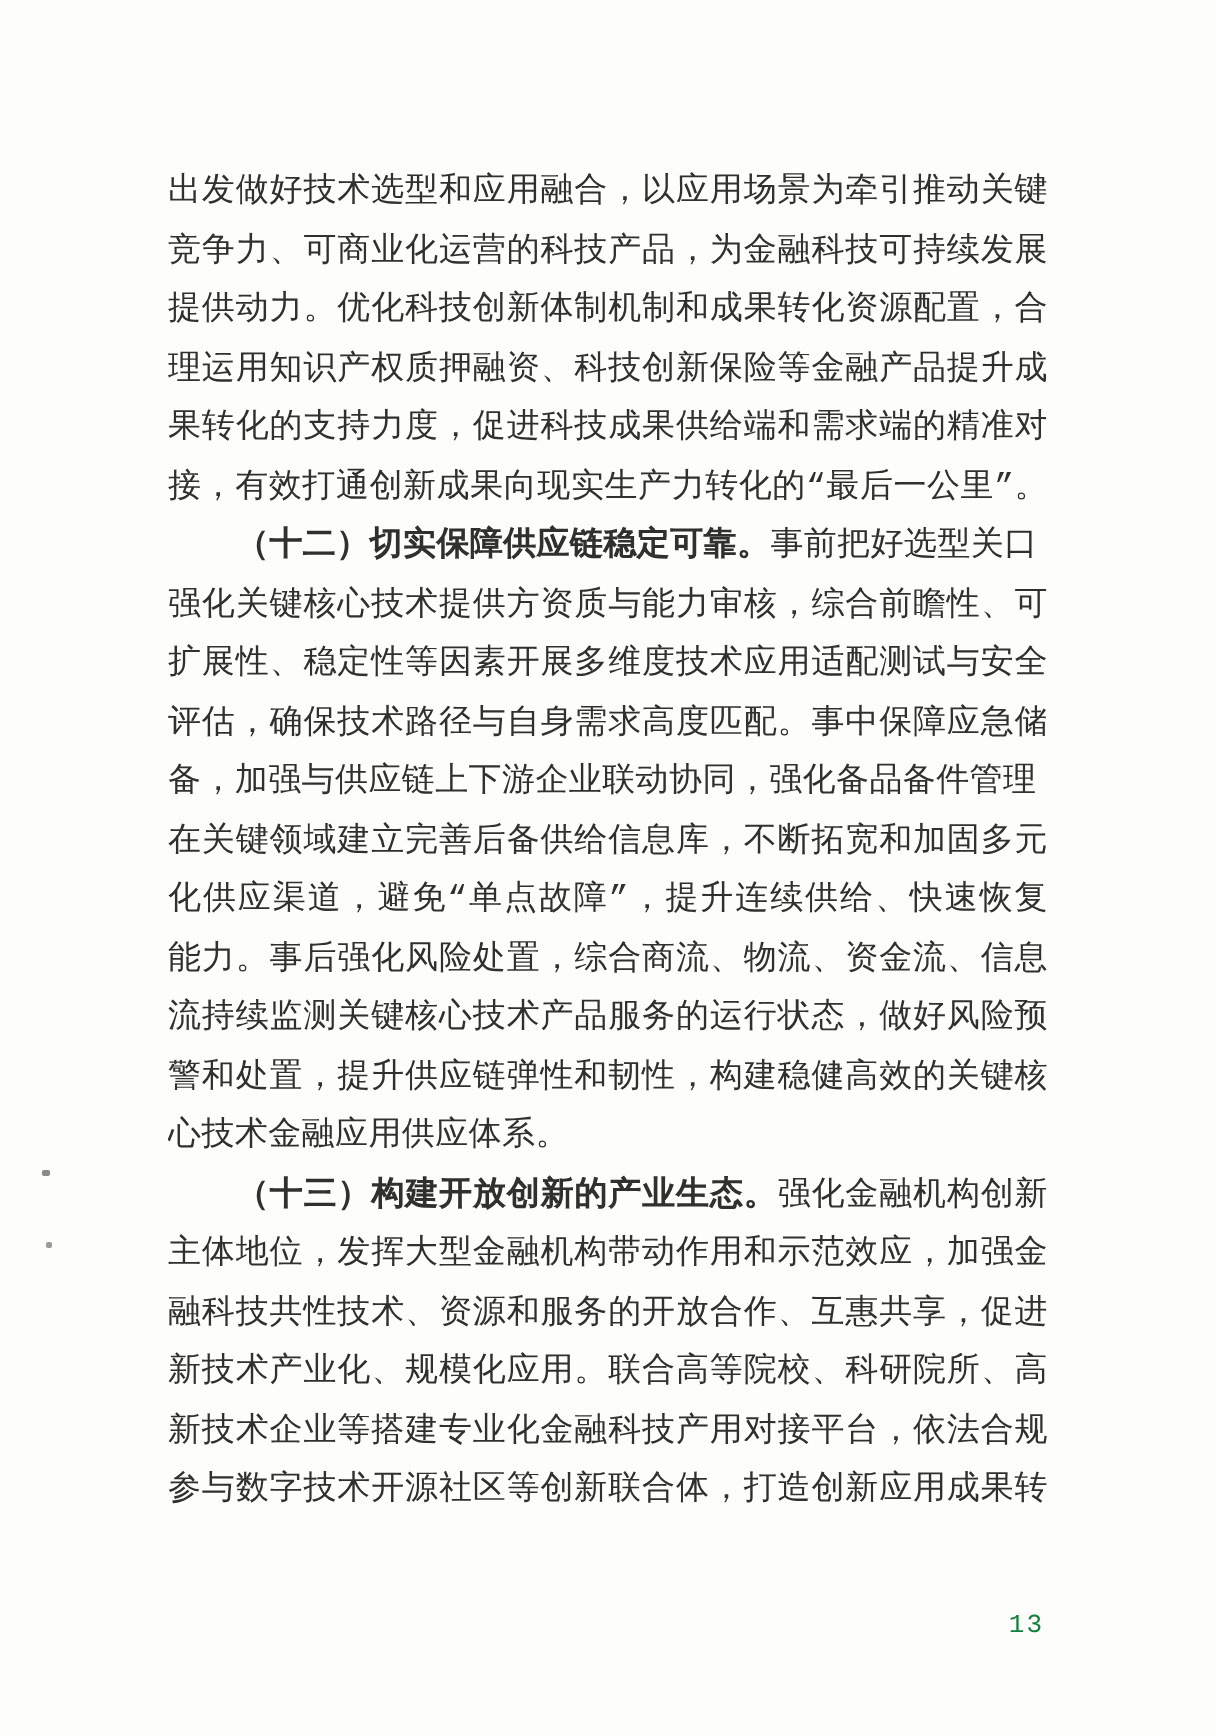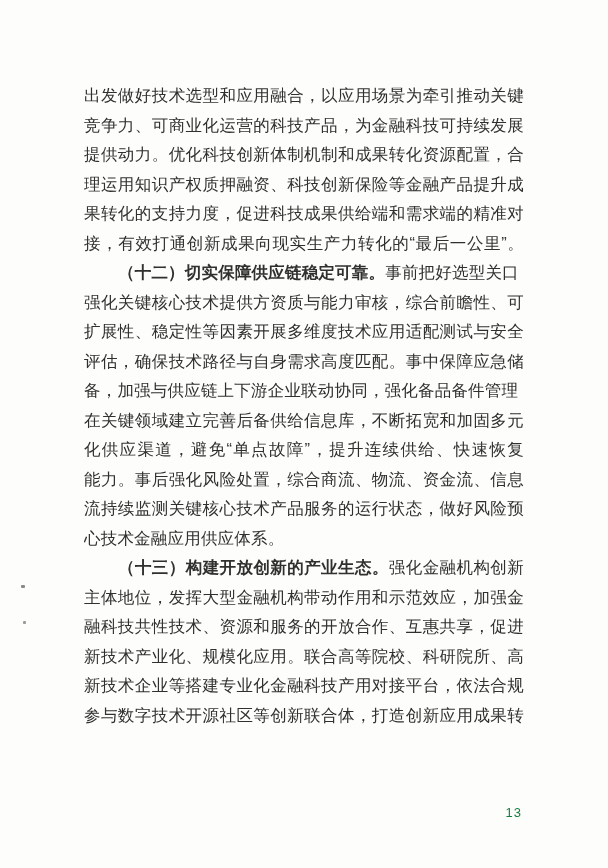--- a/index.html
+++ b/index.html
@@ -6,21 +6,21 @@
     margin: 0;
     padding: 0;
     background: #ffffff;
   }
   .page {
     position: relative;
     width: 608px;
     height: 868px;
     background: #fdfdfc;
     overflow: hidden;
-    font-family: Liberation Sans, sans-serif;
+    font-family: Liberation Mono, monospace;
   }
   .text-block {
     position: absolute;
     left: 84px;
     top: 81px;
     width: 440px;
     color: #30302e;
   }
   .line {
     height: 29.5px;
@@ -73,20 +73,21 @@
       <div class="line"><span>接，有效打通创新成果向现实生产力转化的“最后一公里”。</span></div>
       <div class="line indent"><span class="head">（十二）切实保障供应链稳定可靠。</span><span>事前把好选型关口，</span></div>
       <div class="line"><span>强化关键核心技术提供方资质与能力审核，综合前瞻性、可</span></div>
       <div class="line"><span>扩展性、稳定性等因素开展多维度技术应用适配测试与安全</span></div>
       <div class="line"><span>评估，确保技术路径与自身需求高度匹配。事中保障应急储</span></div>
       <div class="line"><span>备，加强与供应链上下游企业联动协同，强化备品备件管理，</span></div>
       <div class="line"><span>在关键领域建立完善后备供给信息库，不断拓宽和加固多元</span></div>
       <div class="line"><span>化供应渠道，避免“单点故障”，提升连续供给、快速恢复</span></div>
       <div class="line"><span>能力。事后强化风险处置，综合商流、物流、资金流、信息</span></div>
       <div class="line"><span>流持续监测关键核心技术产品服务的运行状态，做好风险预</span></div>
+      <div class="line"><span>警和处置，提升供应链弹性和韧性，构建稳健高效的关键核</span></div>
       <div class="line no-j"><span>心技术金融应用供应体系。</span></div>
       <div class="line indent"><span class="head">（十三）构建开放创新的产业生态。</span><span>强化金融机构创新</span></div>
       <div class="line"><span>主体地位，发挥大型金融机构带动作用和示范效应，加强金</span></div>
       <div class="line"><span>融科技共性技术、资源和服务的开放合作、互惠共享，促进</span></div>
       <div class="line"><span>新技术产业化、规模化应用。联合高等院校、科研院所、高</span></div>
       <div class="line"><span>新技术企业等搭建专业化金融科技产用对接平台，依法合规</span></div>
       <div class="line"><span>参与数字技术开源社区等创新联合体，打造创新应用成果转</span></div>
     </div>
   <div class="speck speck-1"></div>
   <div class="speck speck-2"></div>

